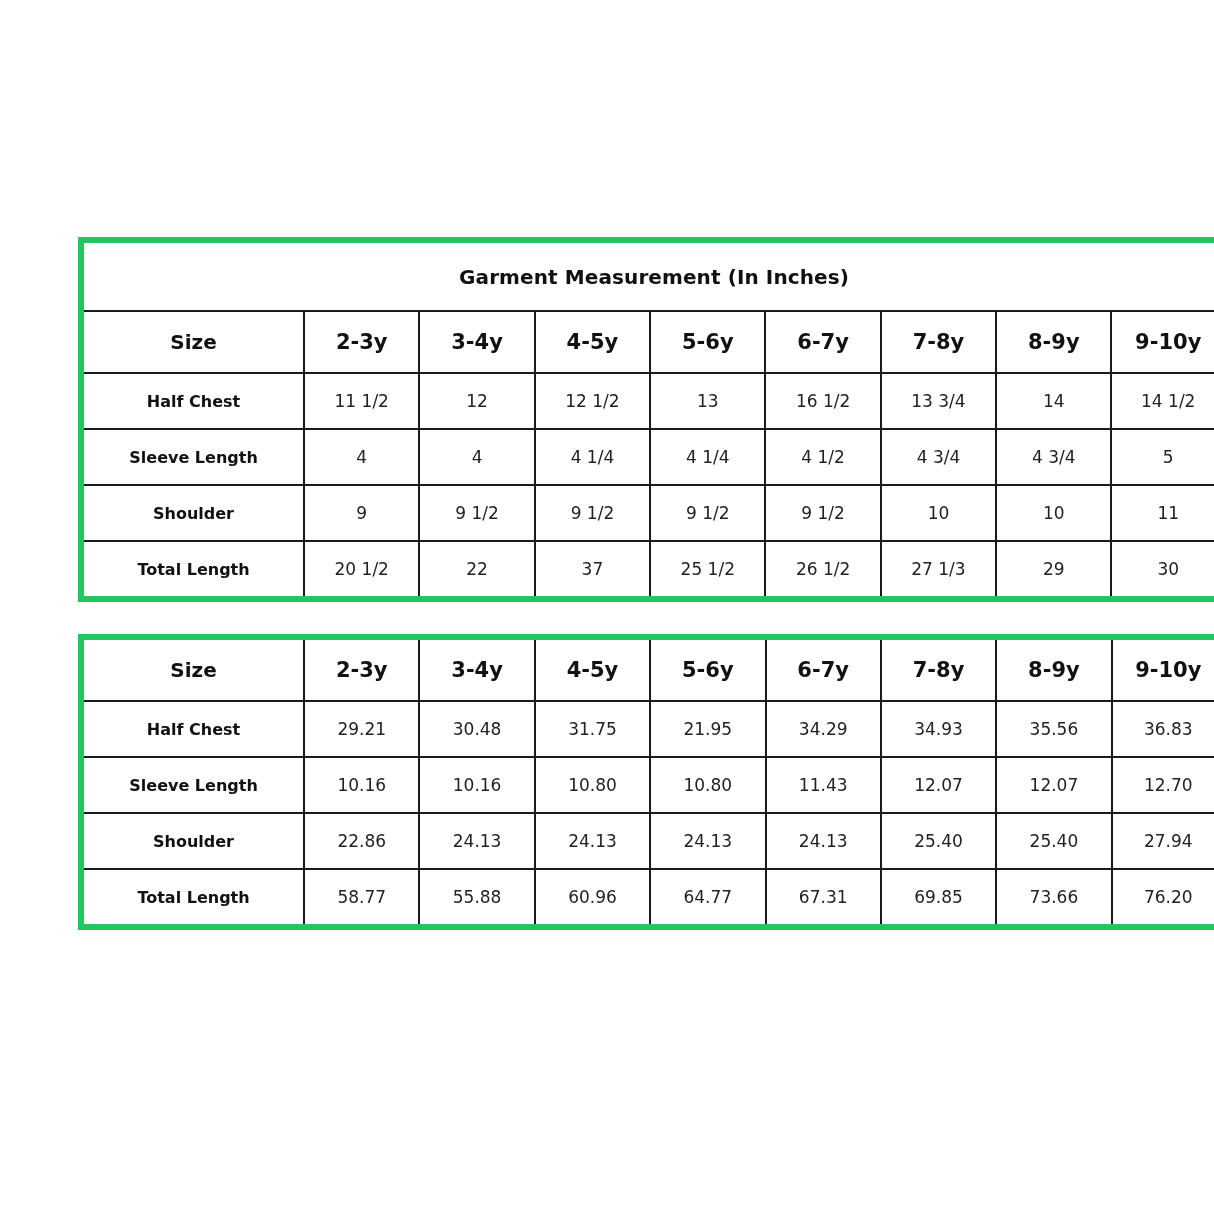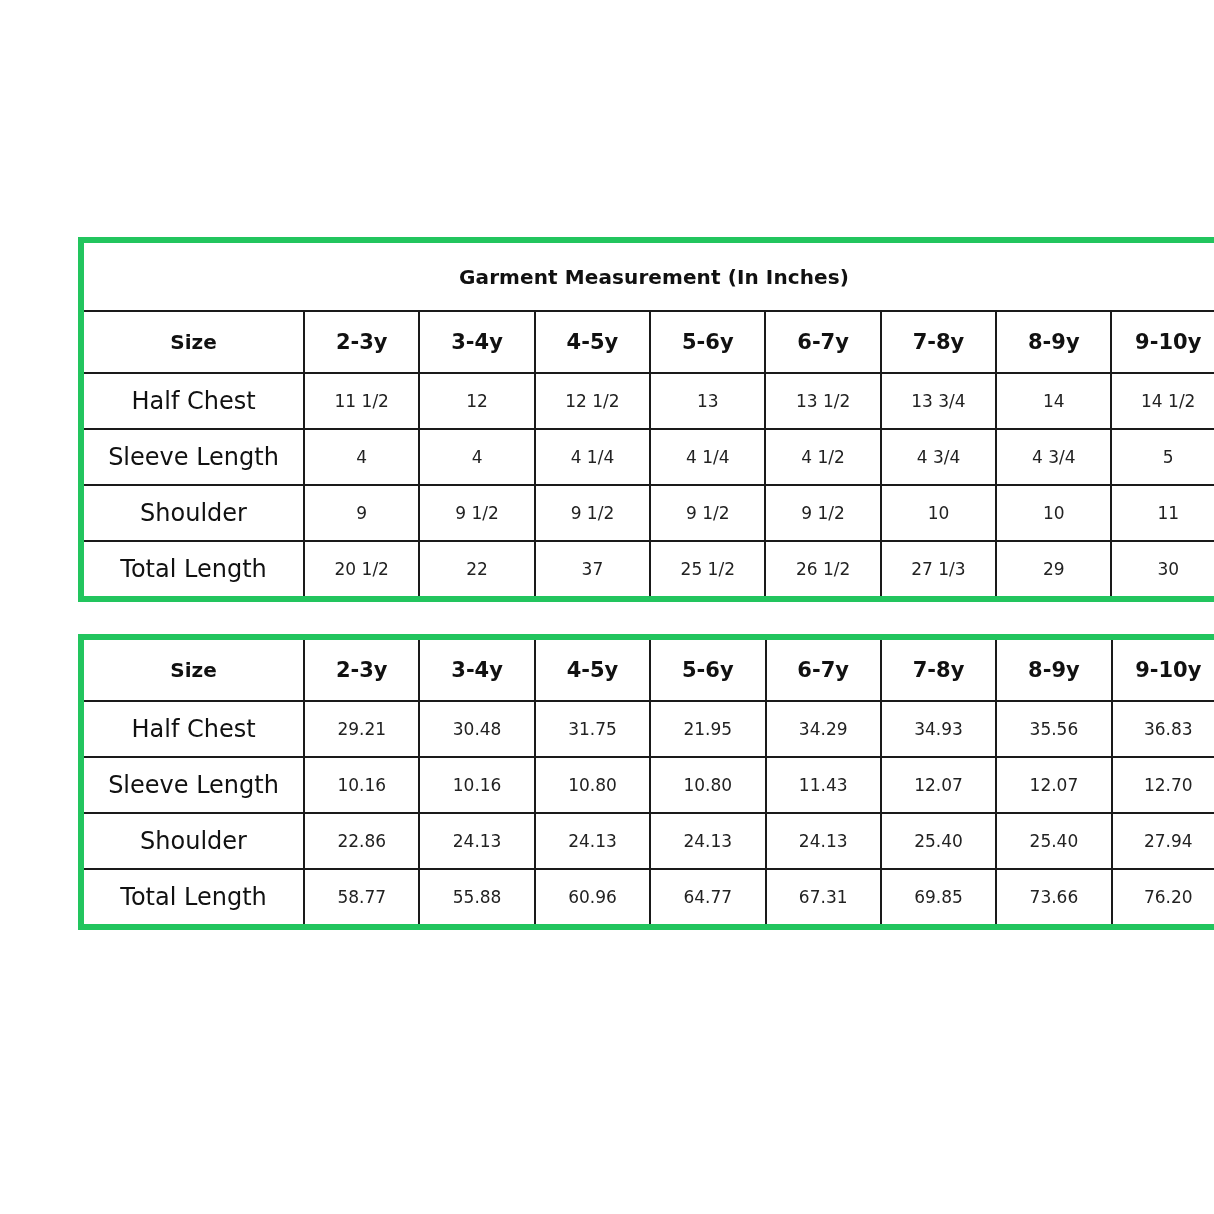--- a/index.html
+++ b/index.html
@@ -12,21 +12,21 @@
     }
     #table-inches { top: 237px; }
     #table-cm { top: 634px; }
     table.measure td, table.measure th {
       border: 2px solid #1a1a1a; text-align: center; vertical-align: middle;
       padding: 0;
     }
     .title-row td { height: 67px; font-weight: bold; font-size: 20px; letter-spacing: 0.1px; }
     .head-row th { height: 60px; font-weight: bold; font-size: 21px; }
     .data-row td { height: 54px; font-size: 17px; font-weight: normal; color: #222; }
-    .data-row td.label { font-weight: normal; font-size: 24px; color: #111; }
+    .data-row td.label { font-weight: bold; font-size: 16px; color: #111; }
     .head-row th.label { font-size: 20px; text-align: center; }
     col.c-label { width: 204px; }
     col.c-val { width: 105.5px; }
   </style>
 </head>
 <body>
 
 <table class="measure" id="table-inches">
   <colgroup>
       <col class="c-label">
@@ -53,21 +53,21 @@
         <th>7-8y</th>
         <th>8-9y</th>
         <th>9-10y</th>
       </tr>
       <tr class="data-row">
         <td class="label">Half Chest</td>
         <td>11 1/2</td>
         <td>12</td>
         <td>12 1/2</td>
         <td>13</td>
-        <td>13 1/2</td>
+        <td>16 1/2</td>
         <td>13 3/4</td>
         <td>14</td>
         <td>14 1/2</td>
       </tr>
       <tr class="data-row">
         <td class="label">Sleeve Length</td>
         <td>4</td>
         <td>4</td>
         <td>4 1/4</td>
         <td>4 1/4</td>

